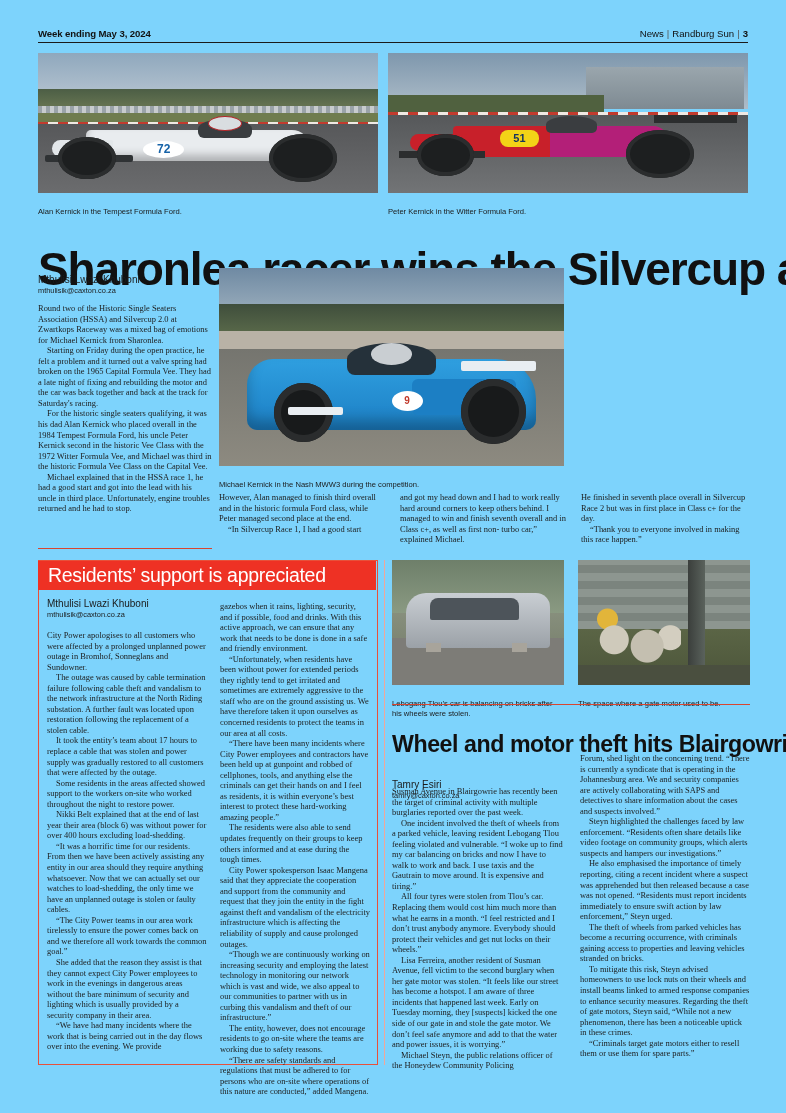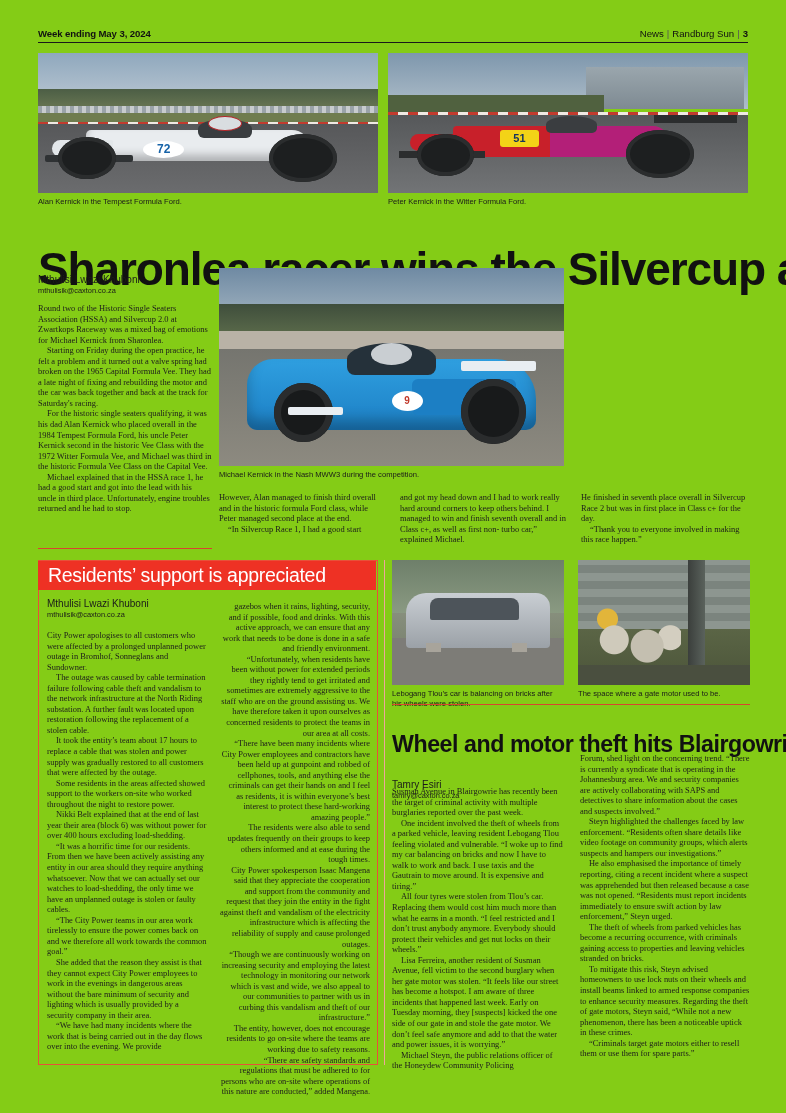--- a/index.html
+++ b/index.html
@@ -9,21 +9,21 @@
   }
   body {
     font-family: "Liberation Serif", serif;
     display: flex;
     justify-content: center;
   }
   .page {
     position: relative;
     width: 786px;
     height: 1113px;
-    background: #84cc16;
+    background: #7dd3fc;
     overflow: hidden;
   }
 
   
   .masthead {
     position: absolute;
     left: 38px; top: 28px; width: 710px;
     display: flex; align-items: flex-end; justify-content: space-between;
     padding-bottom: 3px;
     border-bottom: 1.6px solid #1a1a1a;
@@ -47,20 +47,21 @@
   .masthead .right .pg { font-weight: bold; }
 
   
   .photo { position: absolute; overflow: hidden; }
   .cap {
     position: absolute;
     font-family: "Liberation Sans", sans-serif;
     font-size: 7.6px;
     line-height: 10px;
     color: #1a1a1a;
+    margin-top: 10px;
   }
 
   
   #photo1 { left: 38px; top: 53px; width: 340px; height: 140px; }
   #photo1 .sky { position:absolute; left:0; top:0; width:100%; height:36%;
                  background: linear-gradient(#8fa8bd, #b9c6d2); }
   #photo1 .trees { position:absolute; left:0; top:26%; width:100%; height:16%;
                  background: linear-gradient(#4c5e45, #6d7a55); }
   #photo1 .fence { position:absolute; left:0; top:38%; width:100%; height:6%;
                  background: repeating-linear-gradient(90deg,#9aa3a8 0 4px,#c8ccce 4px 8px); }
@@ -112,21 +113,21 @@
                  background:#2b2d2e;}
   #photo2 .rwing{ position:absolute; left:74%; top:44%; width:23%; height:6%;
                  background:#2b2d2e;}
   #photo2 .cockpit{position:absolute; left:44%; top:45%; width:14%; height:12%;
                  background:#3a3d40; border-radius:50% 50% 5px 5px;}
   #photo2 .wheel { position:absolute; background:#1d1f20; border-radius:50%;
                  box-shadow: inset 0 0 0 4px #2b2d2e;}
   #photo2 .w1 { left:8%;  top:58%; width:16%; height:30%; }
   #photo2 .w2 { left:66%; top:55%; width:19%; height:34%; }
   #photo2 .num { position:absolute; left:31%; top:55%; width:11%; height:12%;
-                 background:#f3d317; border-radius:3px;
+                 background:#f3d317; border-radius:8px;
                  color:#16335c; font-family:"Liberation Sans",sans-serif;
                  font-weight:bold; font-size:11px; text-align:center; line-height:17px;}
   #cap2 { left: 388px; top: 197px; width: 350px; }
 
   
   #lead-headline {
     position: absolute; left: 38px; top: 218px; width: 712px;
     font-family: "Liberation Sans", sans-serif;
     font-weight: bold;
     font-size: 46px;
@@ -223,21 +224,21 @@
     font-family: "Liberation Sans", sans-serif;
     font-size: 19.5px;
     color: #ffffff;
     line-height: 29px;
     padding-left: 10px;
     letter-spacing: -0.3px;
     white-space: nowrap;
   }
   #res-byline { position: absolute; left: 47px; top: 598px; width: 160px; }
   #res-col1 { left: 47px; top: 630px; width: 160px; }
-  #res-col2 { left: 220px; top: 601px; width: 150px; text-align: right; }
+  #res-col2 { left: 220px; top: 601px; width: 150px; }
 
   
   #photo4 { left: 392px; top: 560px; width: 172px; height: 125px; }
   #photo4 .bg { position:absolute; inset:0; background: linear-gradient(#98a08f,#6f7763); }
   #photo4 .wallx{position:absolute; left:0; top:0; width:100%; height:42%;
                  background: linear-gradient(#6e7f6a,#8a9a82);}
   #photo4 .road{ position:absolute; left:0; top:62%; width:100%; height:38%;
                  background:#7d7c77;}
   #photo4 .car { position:absolute; left:8%; top:26%; width:84%; height:44%;
                  background: linear-gradient(#c9ced3,#9ba1a7);

